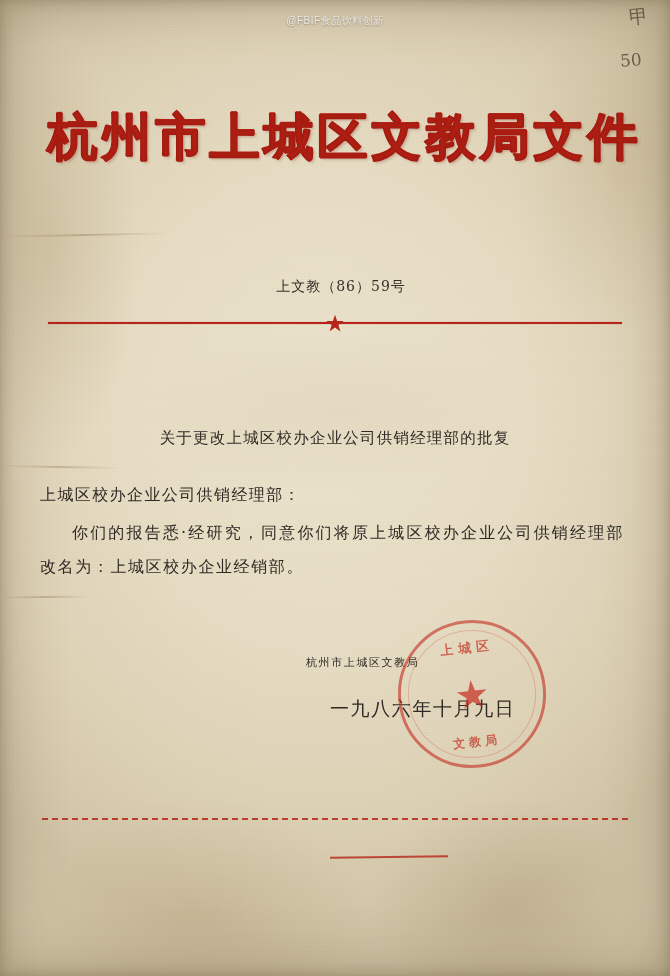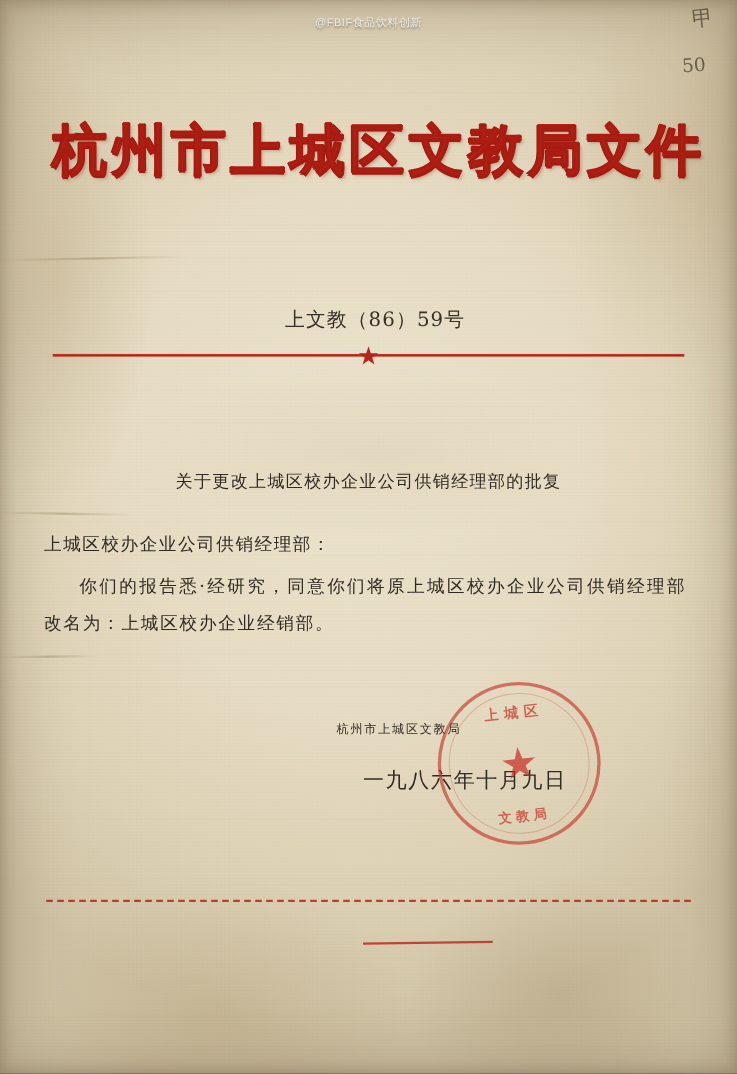--- a/index.html
+++ b/index.html
@@ -92,21 +92,21 @@
     padding-left: 19px;
   }
 
   
   .docnum {
     position: absolute;
     top: 278px;
     left: 12px; right: 0;
     text-align: center;
     color: #35302a;
-    font-size: 18px;
+    font-size: 14px;
     letter-spacing: 1px;
     font-family: "DejaVu Serif", serif;
   }
 
   
   .rule-wrap {
     position: absolute;
     top: 316px;
     left: 48px;
     right: 48px;

